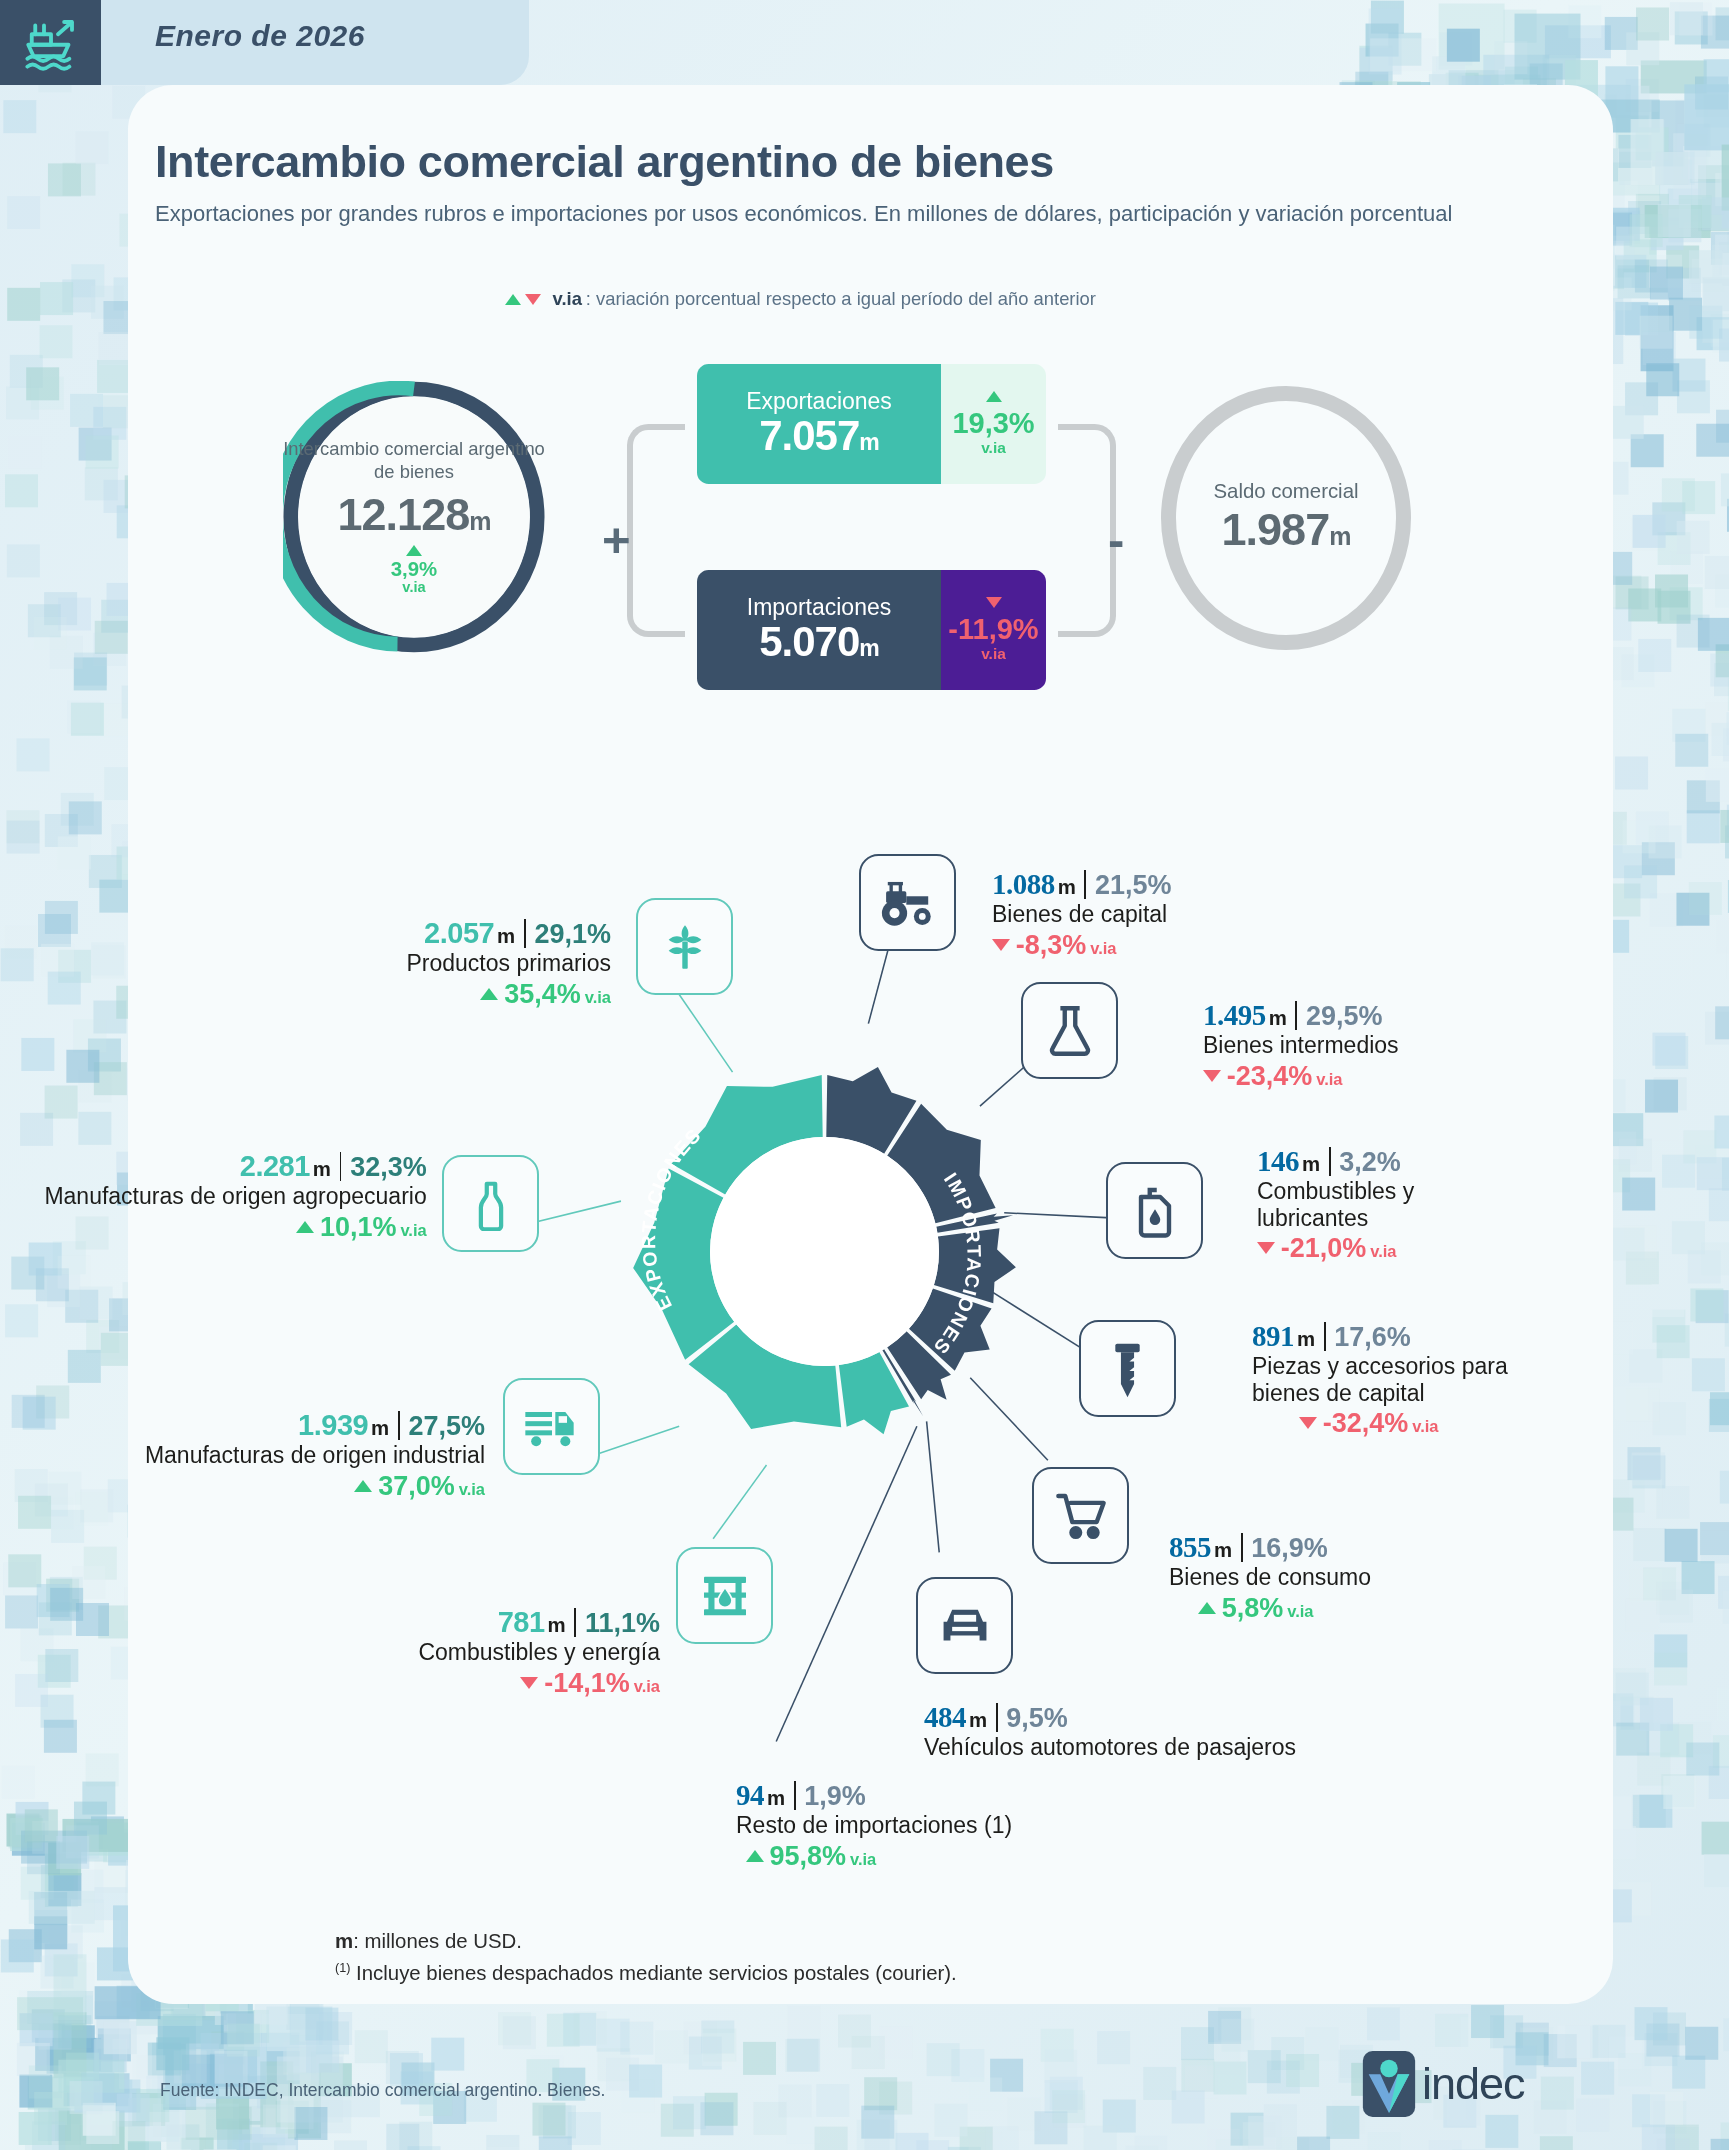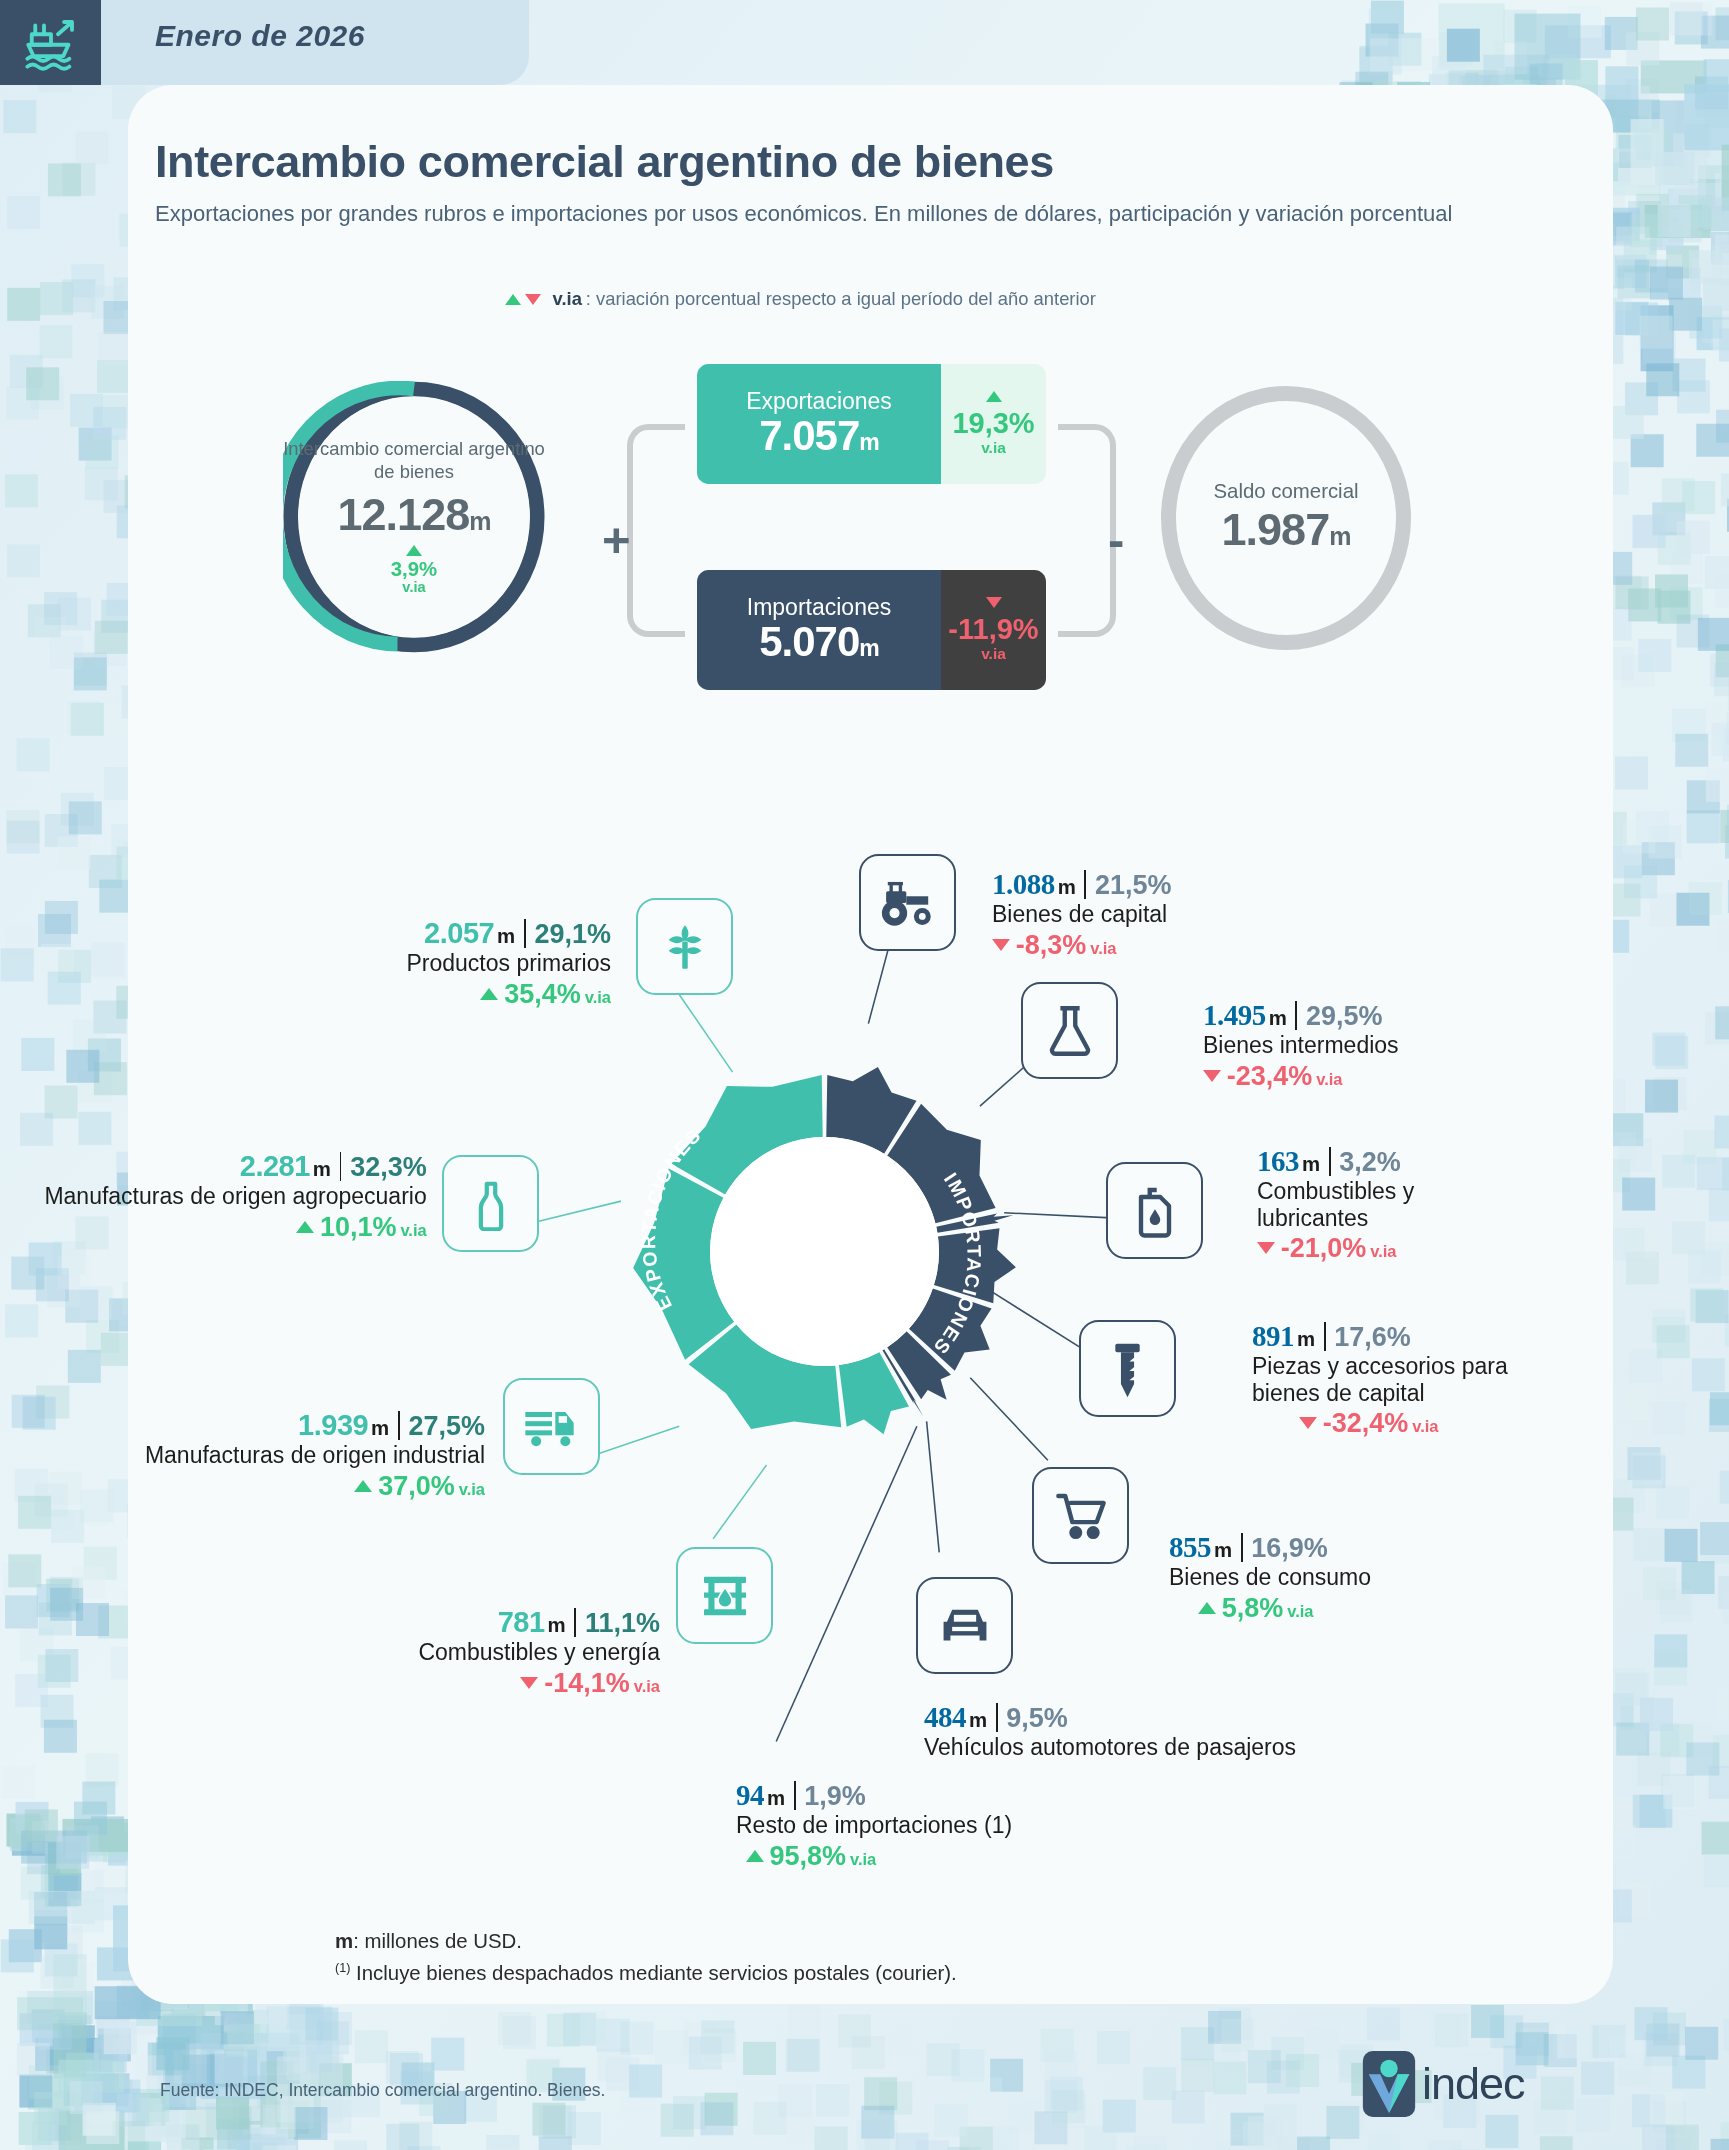--- a/index.html
+++ b/index.html
@@ -94,21 +94,21 @@
   .kpi .main .val { font-size:42px; font-weight:700; line-height:1.08; letter-spacing:-1px; }
   .kpi .main .val .u { font-size:23px; font-weight:700; }
   .kpi .side { width:105px; display:flex; flex-direction:column; justify-content:center; align-items:center; }
   .kpi .side .pct { font-size:29px; font-weight:700; line-height:1.05; }
   .kpi .side .via { font-size:15.5px; font-weight:700; }
   #kpi-exports { left:697px; top:364px; }
   #kpi-exports .main { background:#40bfad; }
   #kpi-exports .side { background:#e3f7ef; color:#35c77e; }
   #kpi-imports { left:697px; top:570px; }
   #kpi-imports .main { background:#3a5068; }
-  #kpi-imports .side { background:#404040; color:#f0616f; }
+  #kpi-imports .side { background:#4c1d95; color:#f0616f; }
 
   .saldo { position:absolute; left:1161px; top:386px; width:250px; height:264px; z-index:5; }
   .saldo-ring { position:absolute; inset:0; border:15.5px solid #c9cdcf; border-radius:50%; }
   .saldo-txt { position:absolute; inset:0; display:flex; flex-direction:column; align-items:center; justify-content:center; }
   .saldo-cap { font-size:20.4px; color:#5b6a73; }
   .saldo-val { font-size:45px; font-weight:700; color:#5d6a72; letter-spacing:-1px; margin-top:1.9px; }
   .saldo-val .u { font-size:25px; }
 
   
   #main-donut { position:absolute; left:582px; top:1009px; width:485px; height:485px; z-index:5; }
@@ -1306,21 +1306,21 @@
   <div class="lbl-via"><span class="tri tri-dn-s"></span><span class="pct dn">-8,3%</span><span class="via dn">v.ia</span></div>
 </div>
 
 <div class="lbl-block al t-navy" style="left:1203px;top:999px;width:417px;">
   <div class="lbl-row1"><span class="num">1.495</span><span class="unit">m</span><span class="bar"></span><span class="share">29,5%</span></div>
   <div class="lbl-name">Bienes intermedios</div>
   <div class="lbl-via"><span class="tri tri-dn-s"></span><span class="pct dn">-23,4%</span><span class="via dn">v.ia</span></div>
 </div>
 
 <div class="lbl-block al t-navy" style="left:1257px;top:1145px;width:388px;">
-  <div class="lbl-row1"><span class="num">163</span><span class="unit">m</span><span class="bar"></span><span class="share">3,2%</span></div>
+  <div class="lbl-row1"><span class="num">146</span><span class="unit">m</span><span class="bar"></span><span class="share">3,2%</span></div>
   <div class="lbl-name" style="max-width:204px;">Combustibles y lubricantes</div>
   <div class="lbl-via"><span class="tri tri-dn-s"></span><span class="pct dn">-21,0%</span><span class="via dn">v.ia</span></div>
 </div>
 
 <div class="lbl-block al t-navy" style="left:1252px;top:1320px;width:417px;">
   <div class="lbl-row1"><span class="num">891</span><span class="unit">m</span><span class="bar"></span><span class="share">17,6%</span></div>
   <div class="lbl-name" style="max-width:320px;">Piezas y accesorios para bienes de capital</div>
   <div class="lbl-via" style="margin-left:47px;"><span class="tri tri-dn-s"></span><span class="pct dn">-32,4%</span><span class="via dn">v.ia</span></div>
 </div>
 

